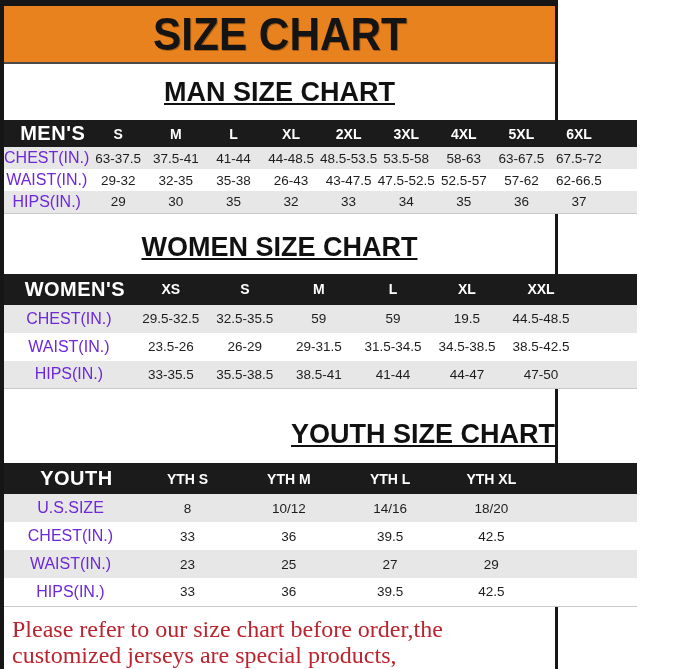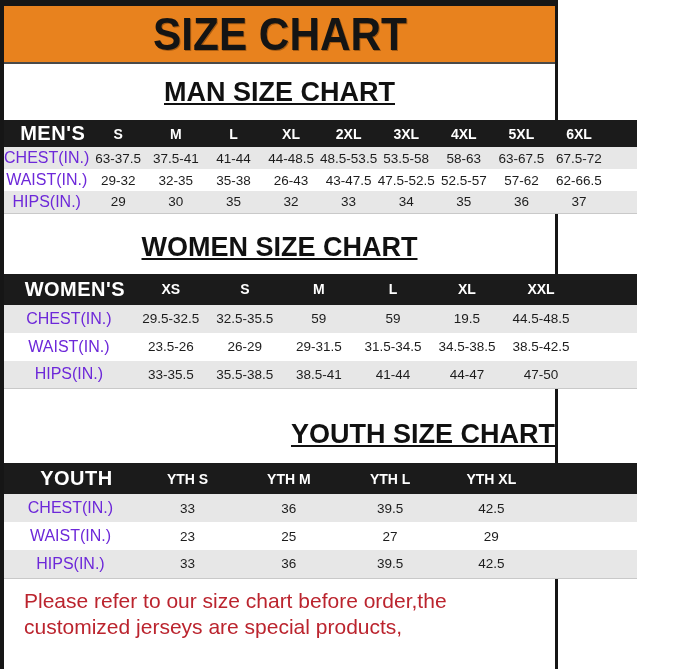--- a/index.html
+++ b/index.html
@@ -68,24 +68,25 @@
   table.t-men  thead tr { height: 27px; }
   table.t-men  tbody tr { height: 22px; }
   table.t-women thead tr, table.t-youth thead tr { height: 31px; }
   table.t-women tbody tr, table.t-youth tbody tr { height: 28px; }
   
   table.t-men   col.c-lbl { width: 13.5%; } table.t-men   col.c-val { width: 9.1%; }  table.t-men   col.c-fill { width: 4.6%; }
   table.t-women col.c-lbl { width: 20.5%; } table.t-women col.c-val { width: 11.7%; } table.t-women col.c-fill { width: 9.3%; }
   table.t-youth col.c-lbl { width: 21%; }   table.t-youth col.c-val { width: 16%; }   table.t-youth col.c-fill { width: 15%; }
   
   .footer-note {
-    margin: 9px 0 0 20px;
-    font-size: 21px; line-height: 26px;
+    margin: 9px 0 0 8px;
+    font-size: 24px; line-height: 26px;
     color: var(--red, #bb242e);
     font-weight: 500;
+    font-family: Liberation Serif, serif;
   }
 </style>
 </head>
 <body>
 
 <div class="page">
 
   <div class="banner">
     <span class="banner-title">SIZE CHART</span>
   </div>
@@ -239,20 +240,28 @@
         <th class="lbl">YOUTH</th>
         <th>YTH S</th>
         <th>YTH M</th>
         <th>YTH L</th>
         <th>YTH XL</th>
         <th class="filler"></th>
       </tr>
     </thead>
     <tbody>
       <tr>
+        <td class="lbl">U.S.SIZE</td>
+        <td>8</td>
+        <td>10/12</td>
+        <td>14/16</td>
+        <td>18/20</td>
+        <td class="filler"></td>
+      </tr>
+      <tr>
         <td class="lbl">CHEST(IN.)</td>
         <td>33</td>
         <td>36</td>
         <td>39.5</td>
         <td>42.5</td>
         <td class="filler"></td>
       </tr>
       <tr>
         <td class="lbl">WAIST(IN.)</td>
         <td>23</td>

